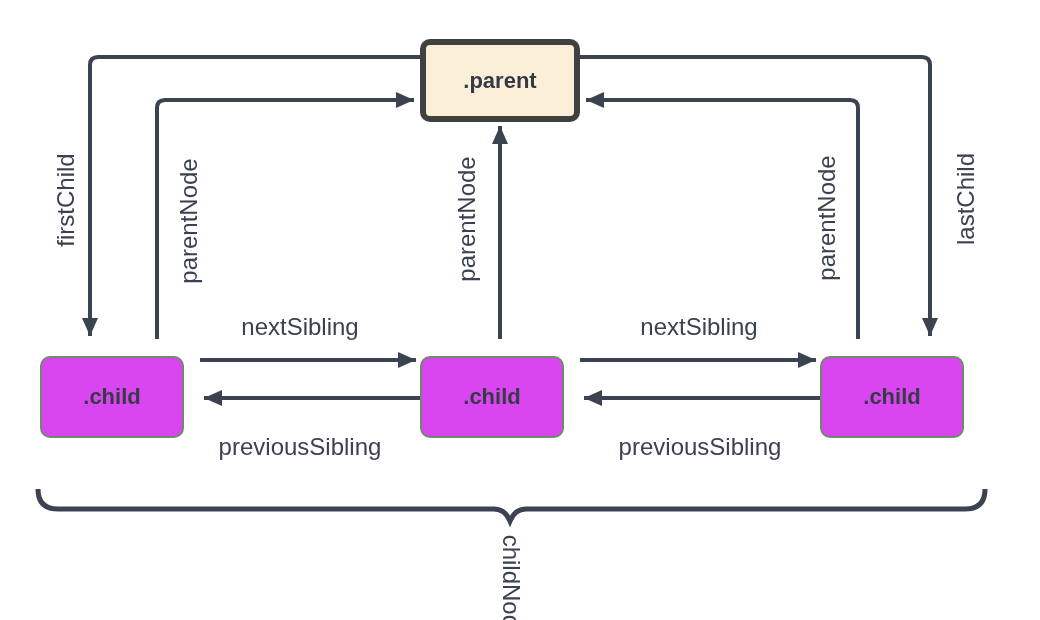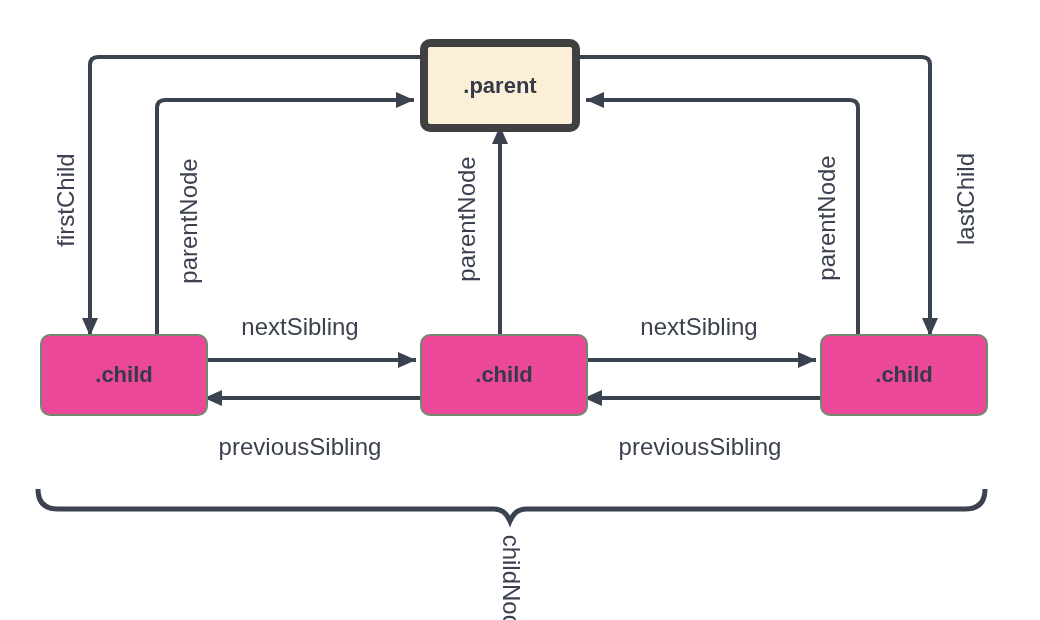--- a/index.html
+++ b/index.html
@@ -18,29 +18,29 @@
     box-sizing: border-box;
     border-radius: 10px;
     display: flex;
     align-items: center;
     justify-content: center;
     font-weight: bold;
     font-size: 22px;
     color: #343b47;
   }
   .node.parent {
-    left: 420px; top: 39px; width: 160px; height: 93px;
+    left: 420px; top: 39px; width: 160px; height: 83px;
     background: #fbefd7;
-    border: 8px solid #404040;
+    border: 6px solid #404040;
   }
   .node.child {
-    width: 168px; height: 82px;
-    background: #ec4899;
+    width: 144px; height: 82px;
+    background: #d946ef;
     border: 2px solid #71896f;
-    top: 334px;
+    top: 356px;
   }
   .node.child.c1 { left: 40px; }
   .node.child.c2 { left: 420px; }
   .node.child.c3 { left: 820px; }
 
   .lbl {
     position: absolute;
     font-size: 24px;
     color: #3b4150;
     white-space: nowrap;

